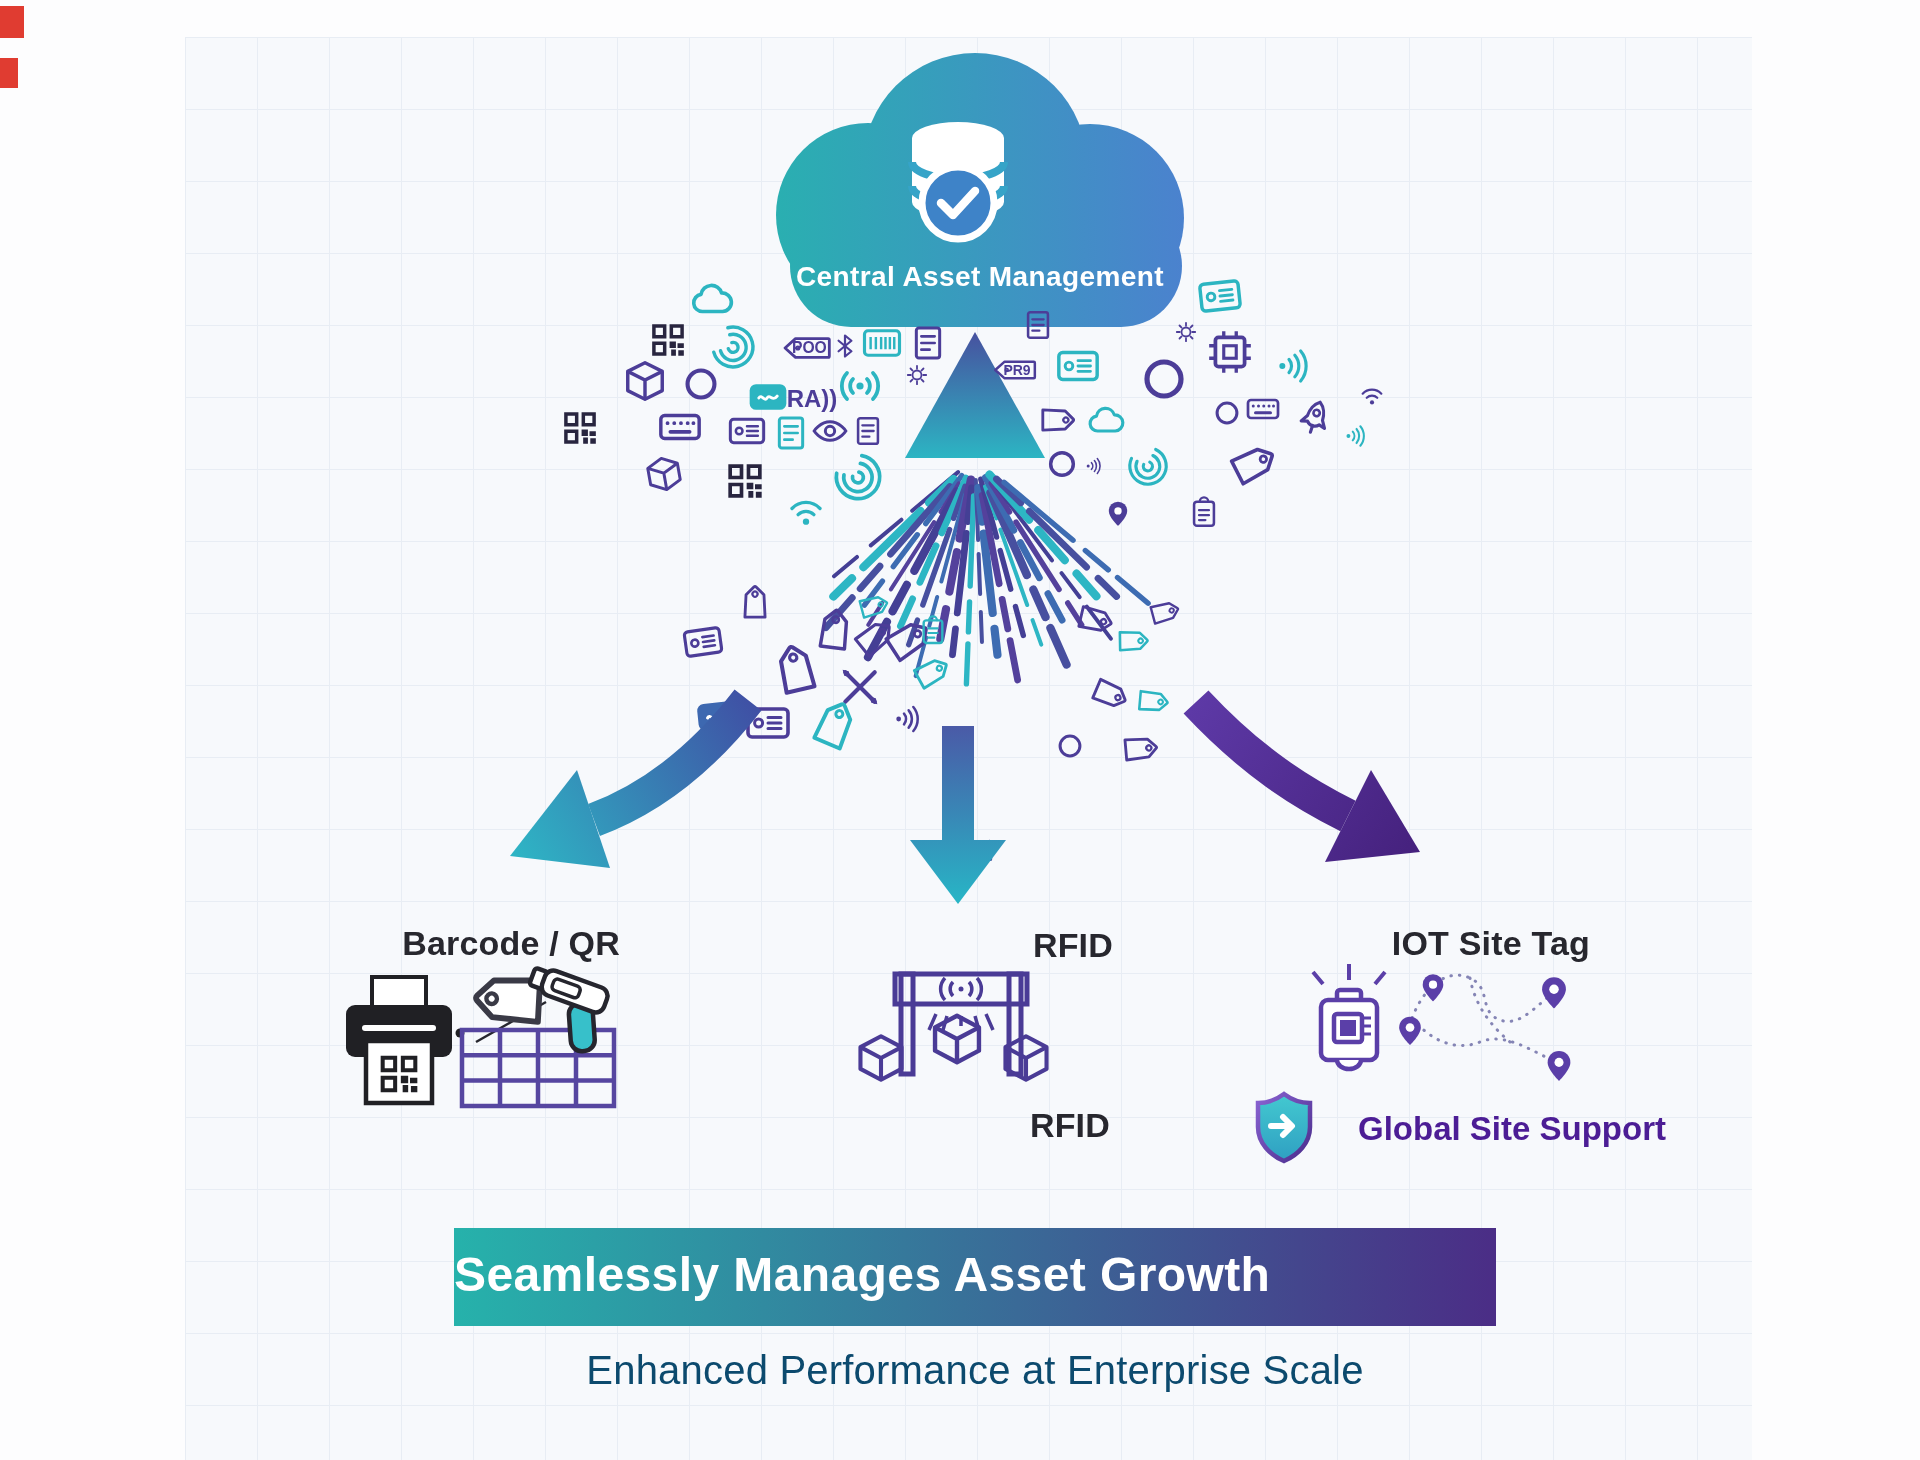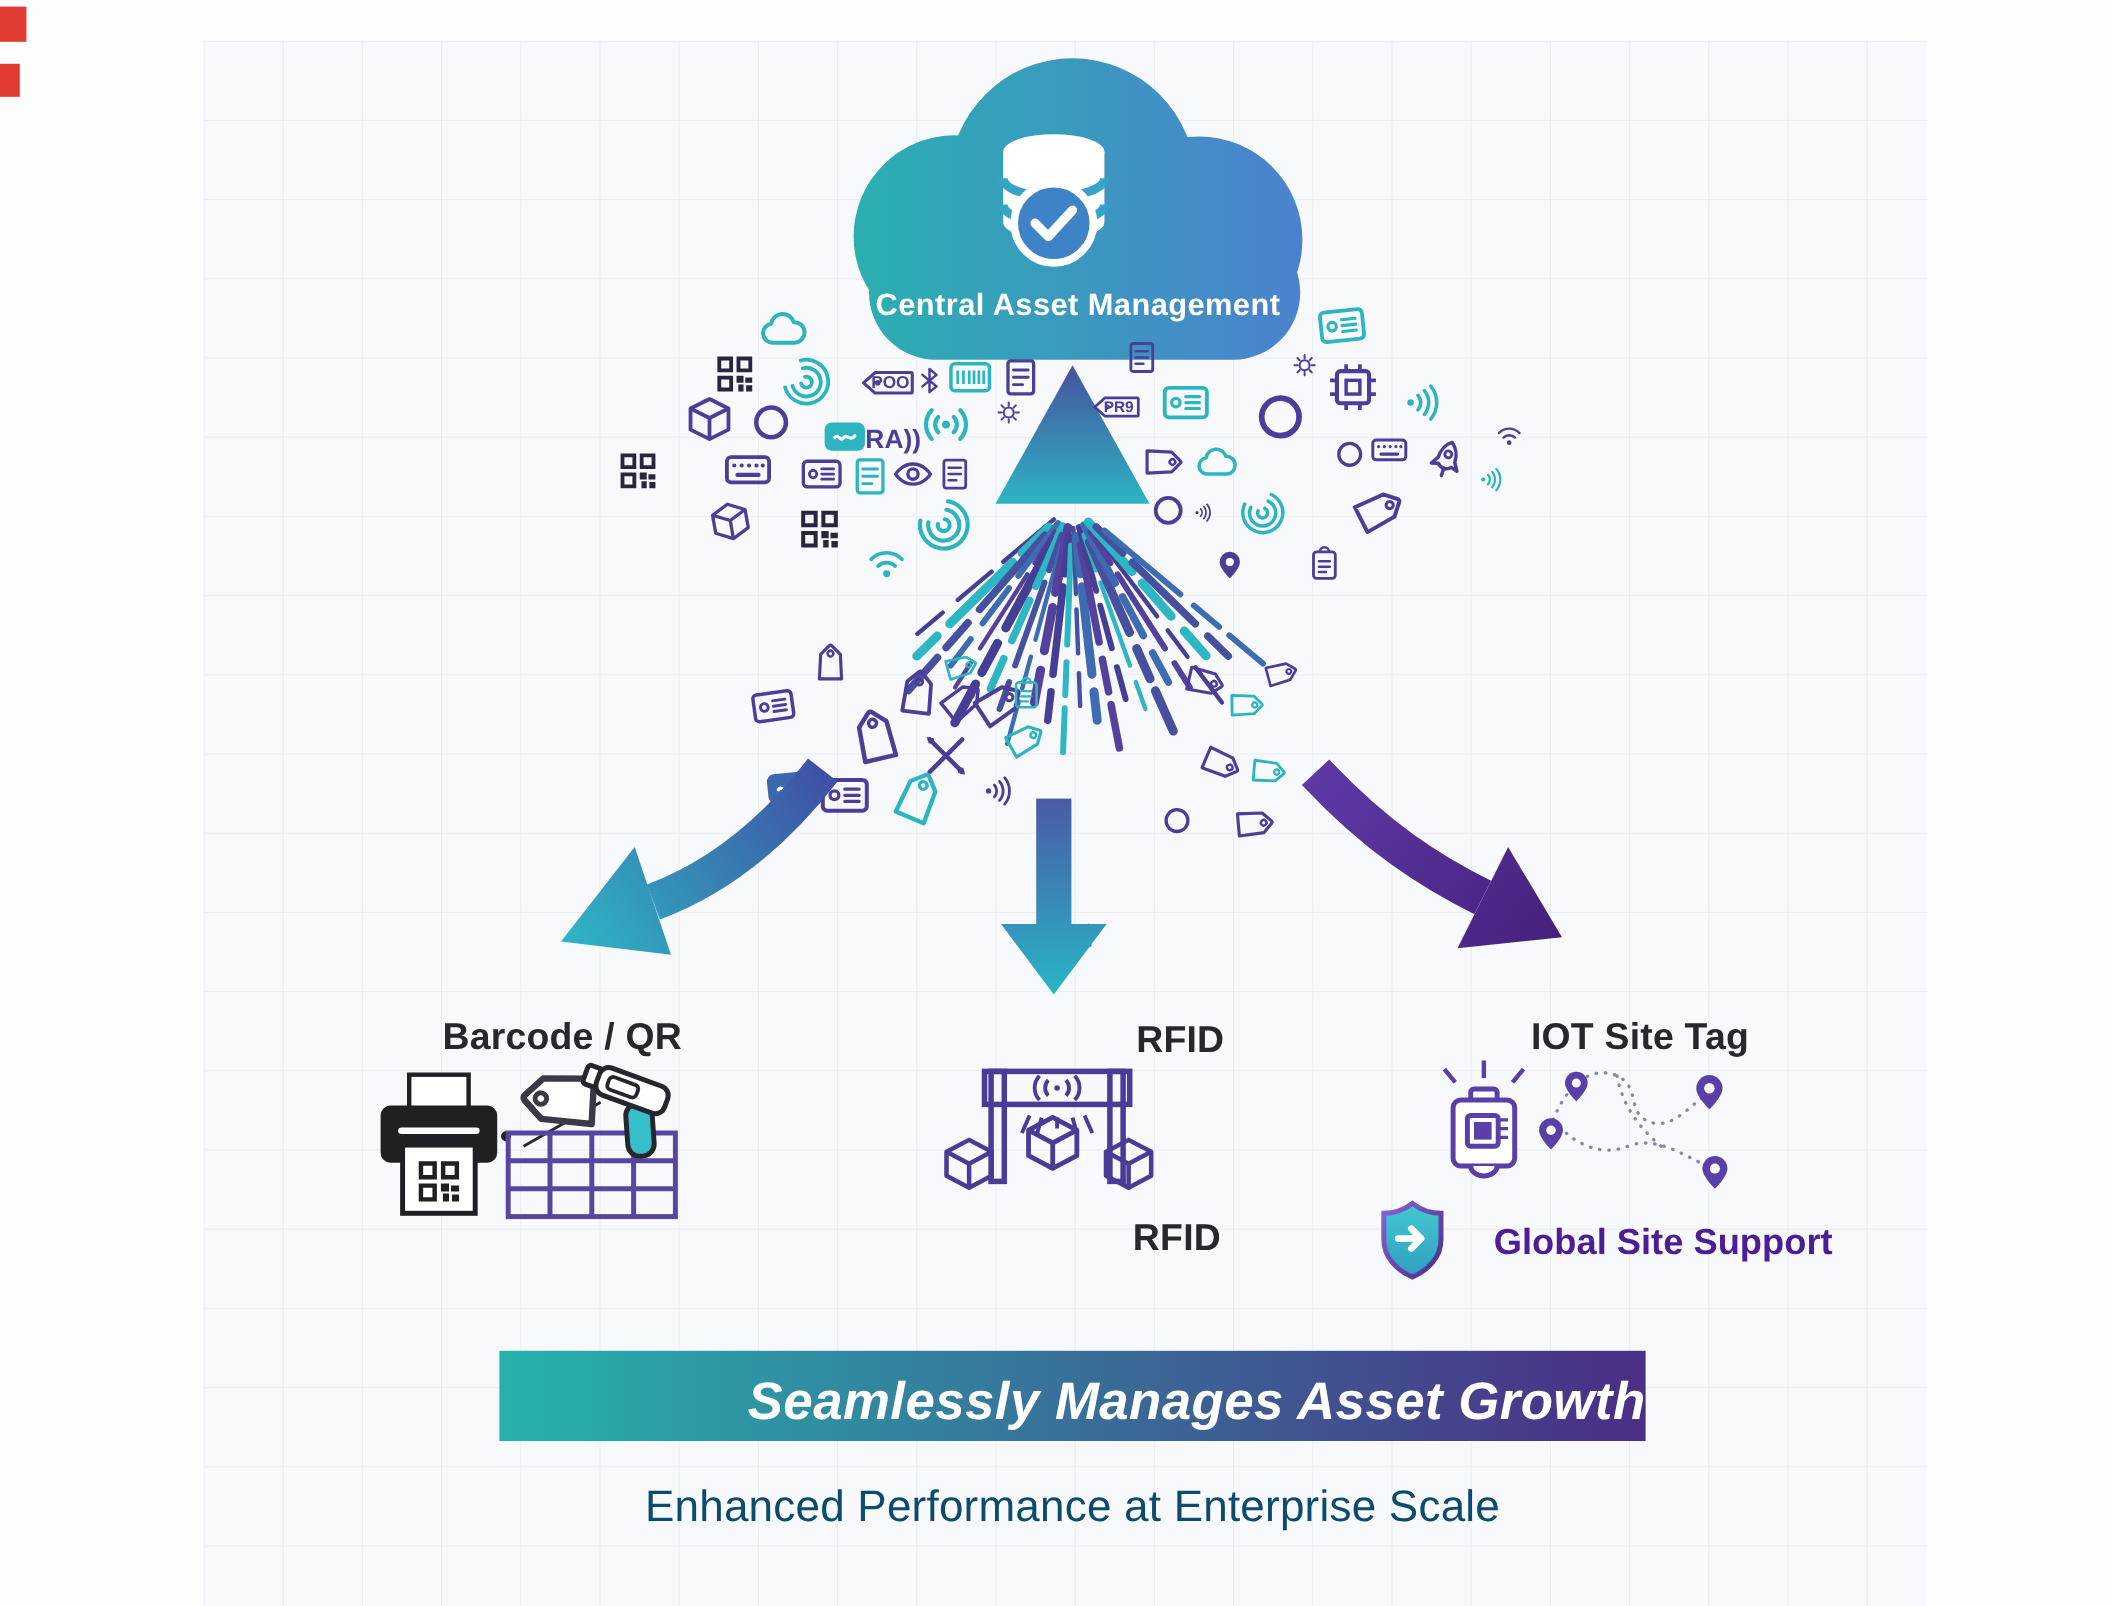--- a/index.html
+++ b/index.html
@@ -14,24 +14,24 @@
   .lbl{position:absolute;z-index:3;}
   .cloud-label{left:730px;top:261px;width:500px;text-align:center;
       color:#ffffff;font-size:28px;font-weight:700;letter-spacing:.4px;}
   .branch-label{font-weight:700;font-size:34px;color:#27272e;text-align:right;letter-spacing:.2px;}
   #lbl-barcode{left:320px;top:924px;width:300px;}
   #lbl-rfid-top{left:813px;top:926px;width:300px;}
   #lbl-rfid-bottom{left:810px;top:1106px;width:300px;}
   #lbl-iot{left:1290px;top:924px;width:300px;}
   #lbl-support{left:1326px;top:1110px;width:340px;text-align:left;font-weight:700;
       font-size:33px;color:#4c1d95;margin-left:32px;}
-  .banner{position:absolute;left:454px;top:1228px;width:1042px;height:82px;z-index:3;
+  .banner{position:absolute;left:454px;top:1228px;width:1042px;height:98px;z-index:3;
       background:linear-gradient(90deg,#26b2ab,#4b2d86);
-      color:#fff;font-weight:700;font-size:48px;text-align:right;line-height:94px;
-      letter-spacing:.4px;font-style:italic;}
+      color:#fff;font-weight:700;font-size:48px;text-align:left;line-height:94px;
+      letter-spacing:.4px;}
   .subtitle{position:absolute;left:454px;top:1348px;width:1042px;z-index:3;text-align:center;
       color:#0c4a6e;font-size:40px;font-weight:400;letter-spacing:.2px;}
   .corner-marker{position:absolute;background:#e03c31;z-index:4;}
   #corner-a{left:0;top:6px;width:24px;height:32px;}
   #corner-b{left:0;top:58px;width:18px;height:30px;}
 </style>
 </head>
 <body>
 
 <div id="canvas">

